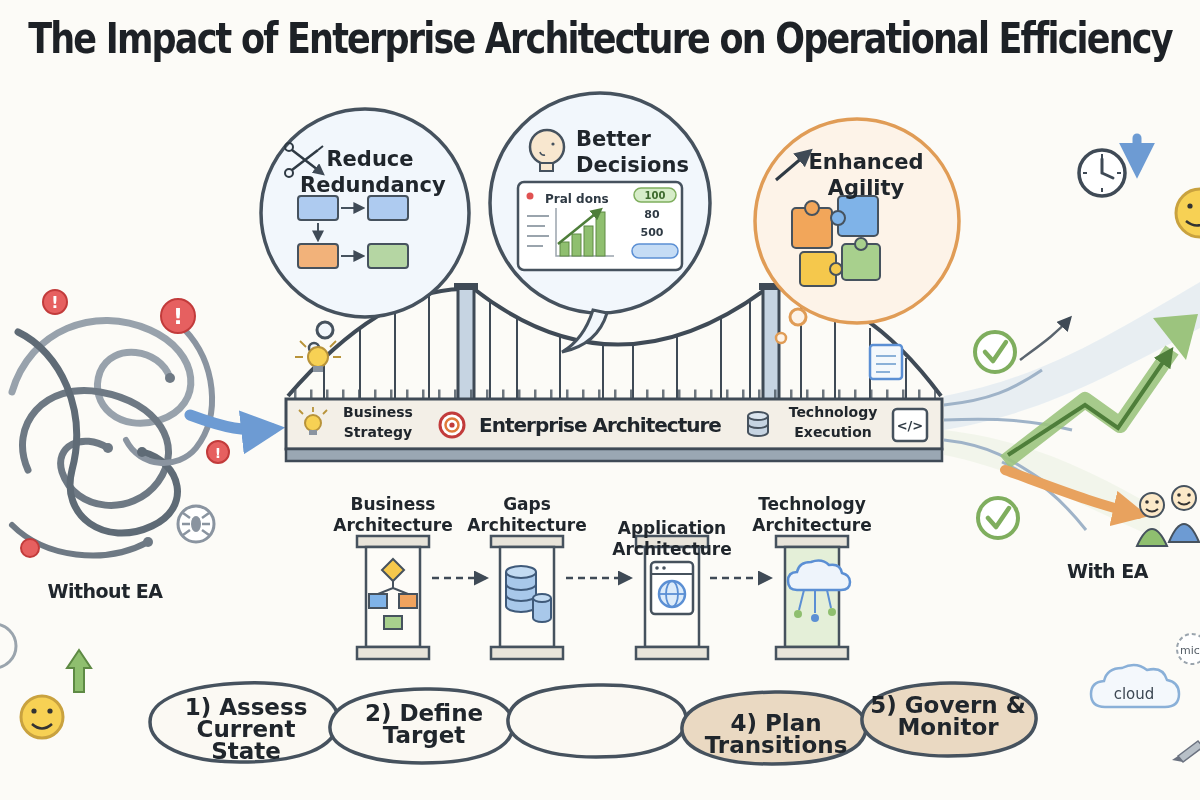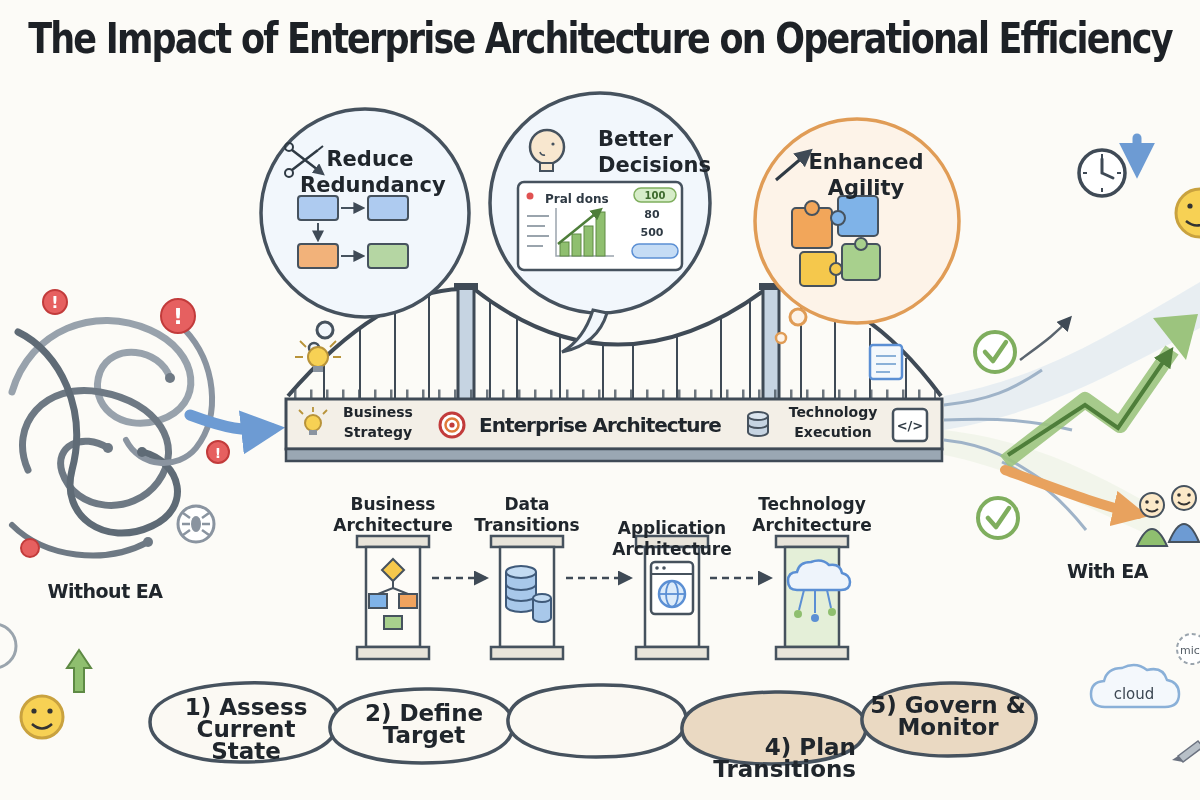--- a/index.html
+++ b/index.html
@@ -350,33 +350,33 @@
     </g>
     <g>
       <polygon points="1178,756 1198,741 1203,747 1183,762" fill="#b8c0c8" stroke="#6b7280" stroke-width="1.5"></polygon>
       <polygon points="1172,760 1178,756 1183,762" fill="#6b7280"></polygon>
     </g>
   </svg>
 
   <h1 class="title">The Impact of Enterprise Architecture on Operational Efficiency</h1>
 
   <div class="label bubble-label" style="left:300px; top:146px; width:140px;">Reduce Redundancy</div>
-  <div class="label bubble-label" style="left:576px; top:126px; width:120px; text-align:left;margin-left:22px;">Better Decisions</div>
+  <div class="label bubble-label" style="left:576px; top:126px; width:120px; text-align:left;">Better Decisions</div>
   <div class="label bubble-label" style="left:800px; top:149px; width:132px;">Enhanced Agility</div>
 
   <div class="label deck-label" style="left:323px; top:402px; width:110px;">Business Strategy</div>
   <div class="label deck-center" style="left:460px; top:413px; width:280px;">Enterprise Architecture</div>
   <div class="label deck-label" style="left:778px; top:402px; width:110px;">Technology Execution</div>
 
   <div class="label pillar-label" style="left:331px; top:494px; width:124px;">Business Architecture</div>
-  <div class="label pillar-label" style="left:465px; top:494px; width:124px;">Data Transitions</div>
+  <div class="label pillar-label" style="left:465px; top:494px; width:124px;">Gaps Architecture</div>
   <div class="label pillar-label" style="left:610px; top:518px; width:124px;">Application Architecture</div>
   <div class="label pillar-label" style="left:750px; top:494px; width:124px;">Technology Architecture</div>
 
   <div class="label side-label" style="left:25px; top:580px; width:160px;">Without EA</div>
   <div class="label side-label" style="left:1030px; top:560px; width:155px;">With EA</div>
 
   <div class="label step-label" style="left:166px; top:696px; width:160px;">1) Assess Current State</div>
   <div class="label step-label" style="left:344px; top:702px; width:160px;">2) Define Target</div>
-  <div class="label step-label" style="left:696px; top:736px; width:160px;text-align:right;">4) Plan Transitions</div>
+  <div class="label step-label" style="left:696px; top:712px; width:160px;">4) Plan Transitions</div>
   <div class="label step-label" style="left:868px; top:694px; width:160px;">5) Govern &amp; Monitor</div>
 
 </div>
 
 </body></html>

